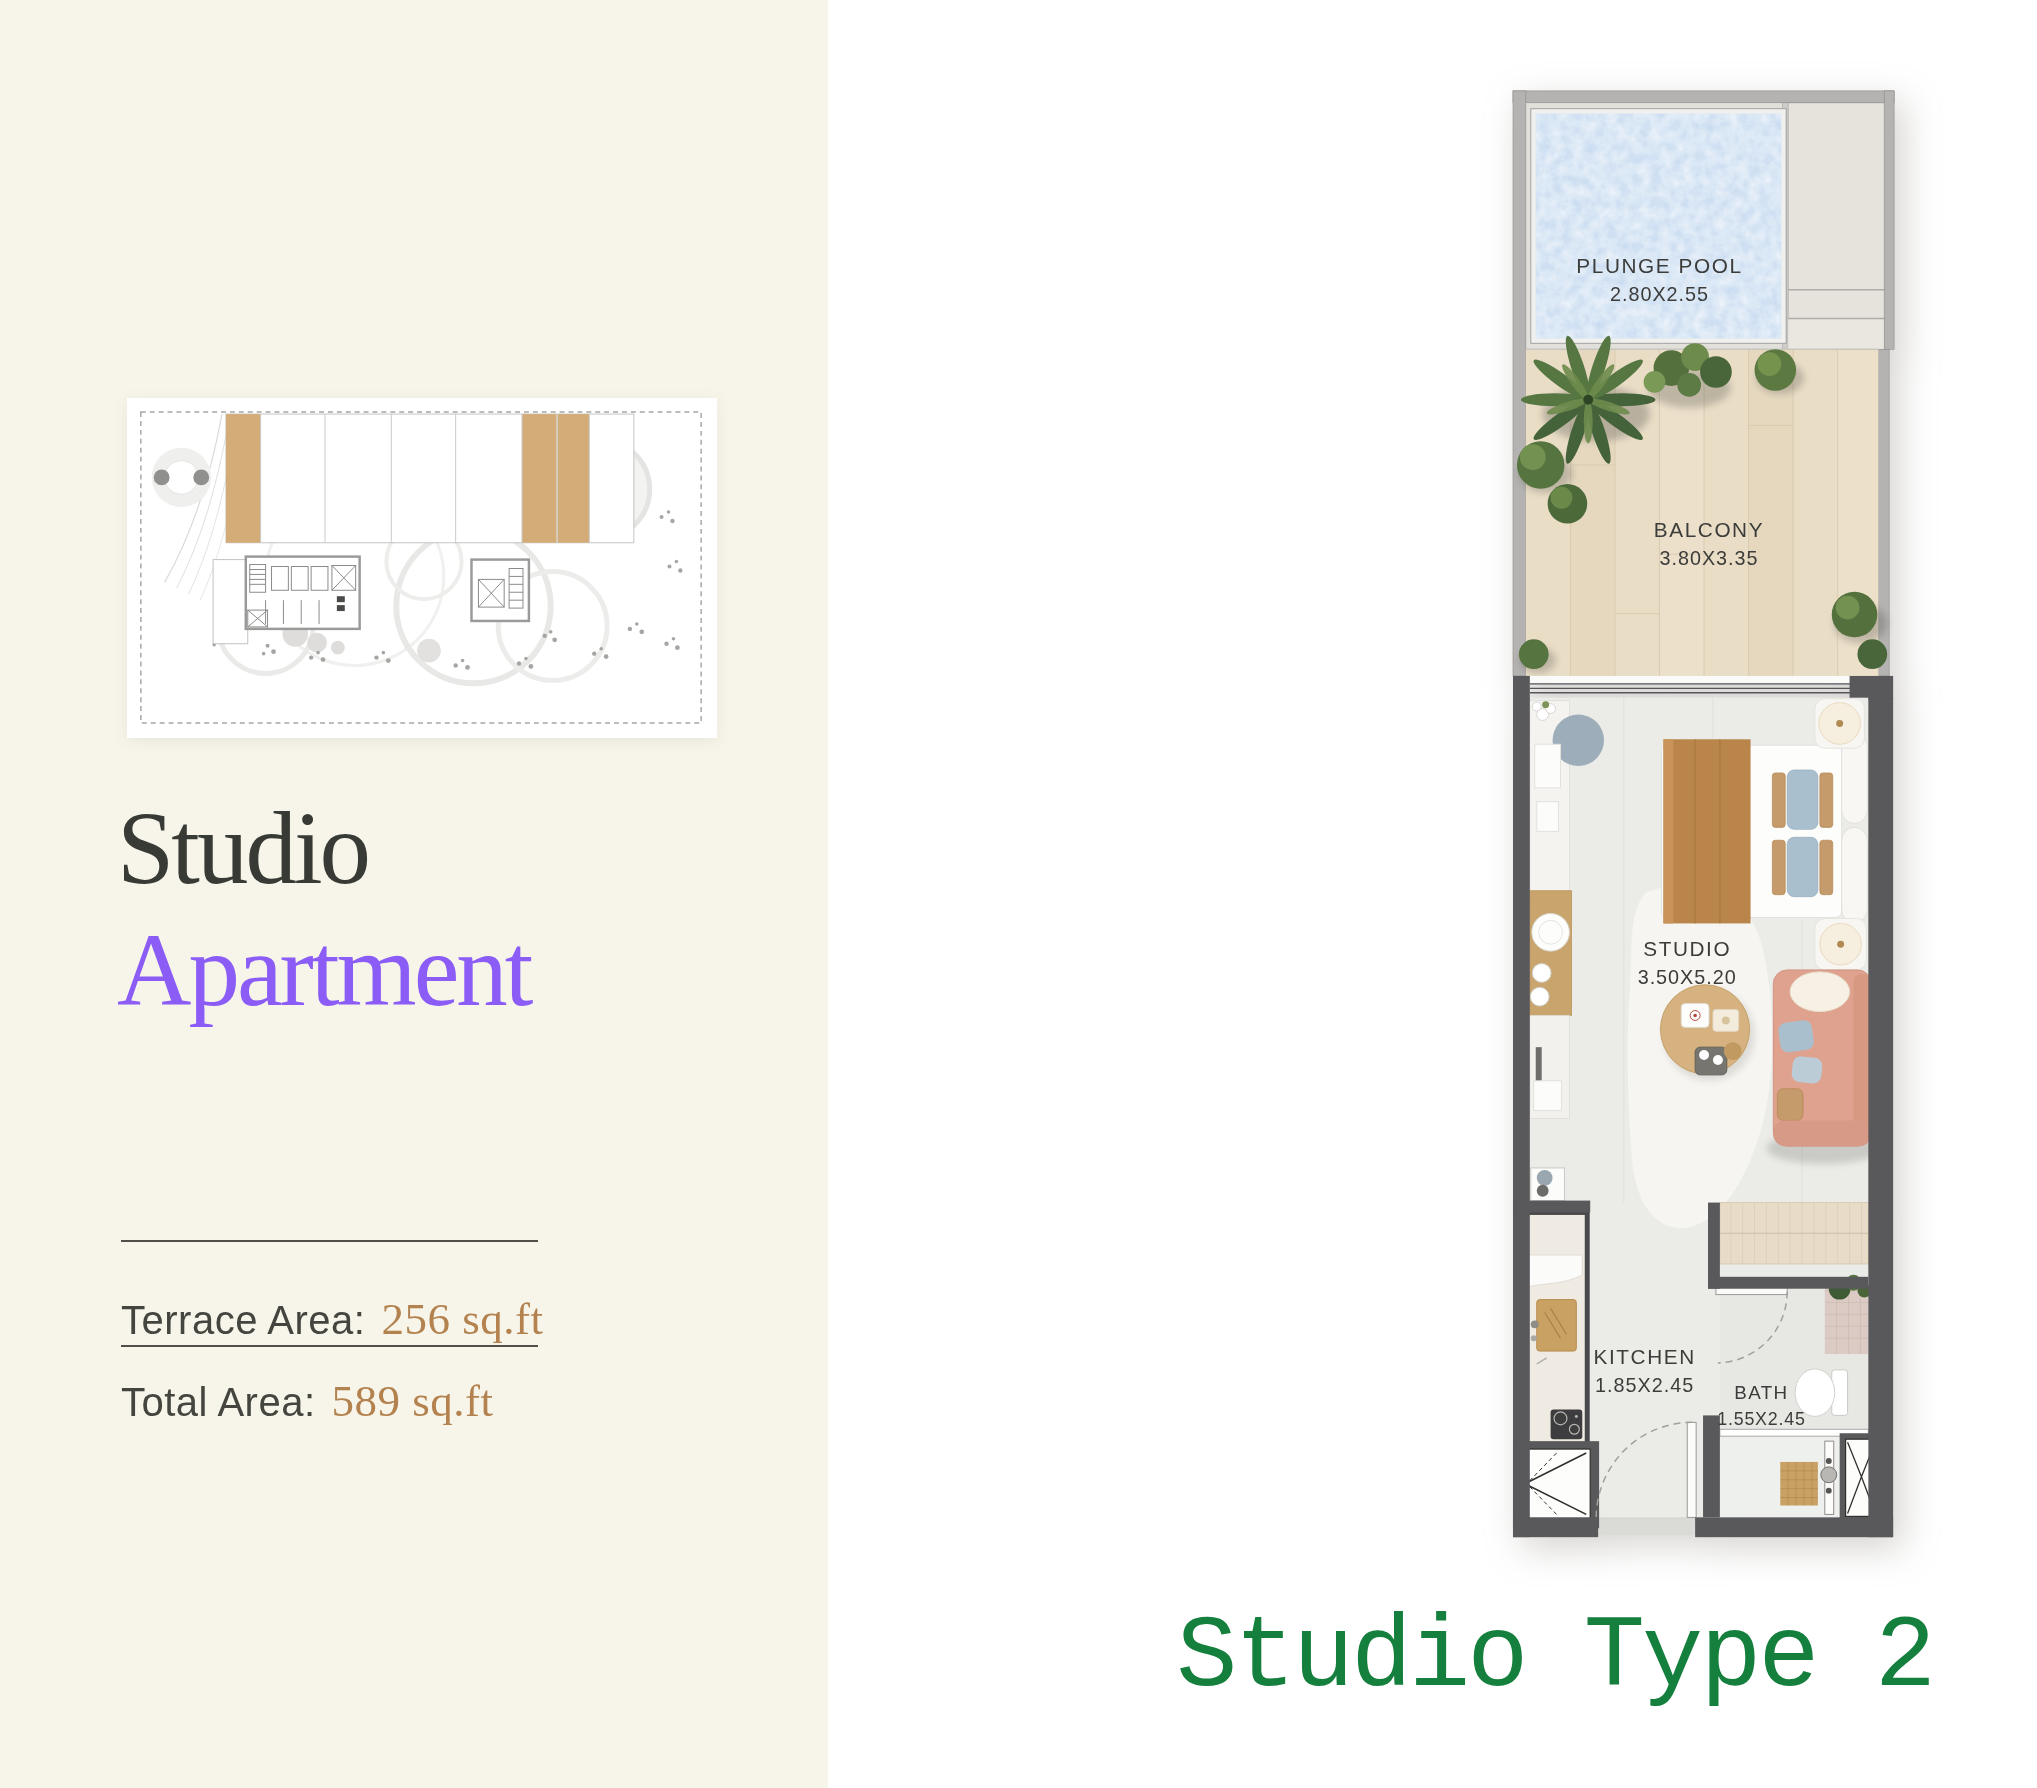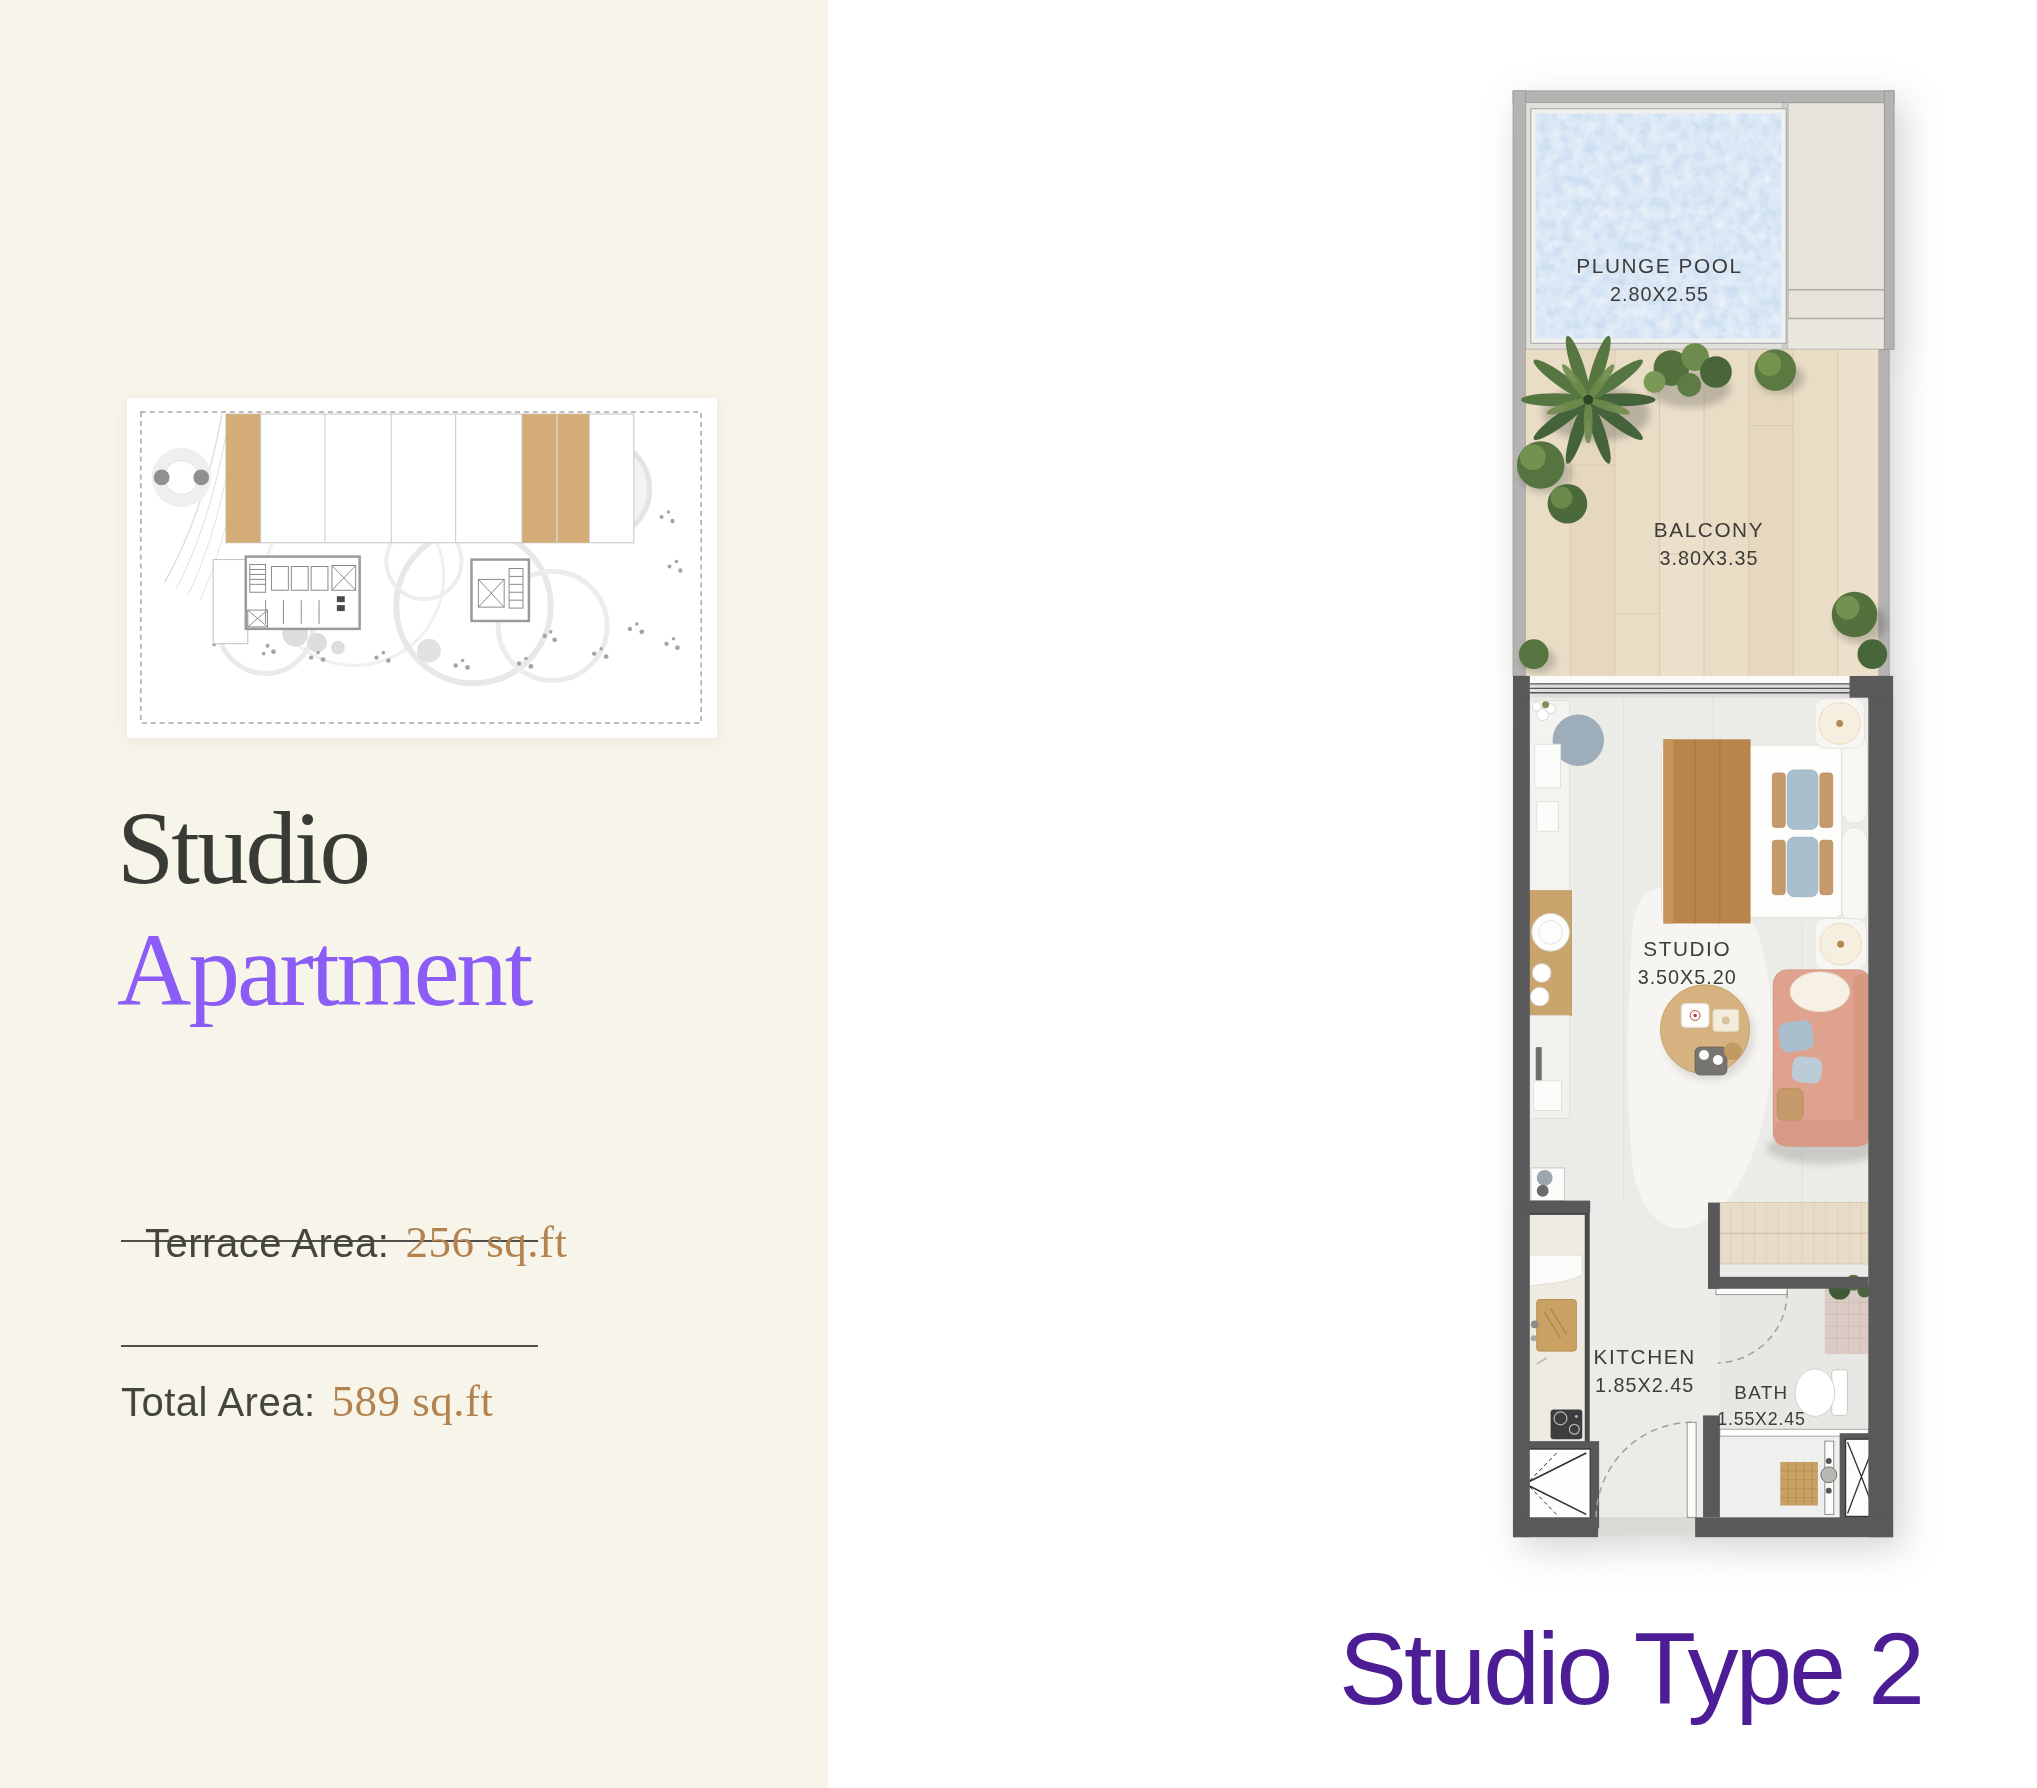--- a/index.html
+++ b/index.html
@@ -14,35 +14,35 @@
   }
   .site-card svg{display:block;width:590px;height:340px;}
   .unit-title{
     position:absolute;left:117px;top:788px;margin:0;font-weight:400;
     font-family:"Liberation Serif", serif;font-size:103px;line-height:1.18;letter-spacing:-3px;
     color:#383b35;
   }
   .unit-title .line2{display:block;color:#8b5cf6;}
   .spec-row{position:absolute;left:121px;display:flex;align-items:baseline;gap:16px;white-space:nowrap;}
   .spec-row.r1{top:1171px;}
-  .spec-row.r2{top:1216px;margin-left:24px;}
+  .spec-row.r2{top:1293px;}
   .spec-row.r3{top:1375px;}
   .spec-label{font-size:40px;color:#45453f;letter-spacing:0.5px;}
   .spec-value{font-family:"Liberation Serif", serif;font-size:45px;color:#b3824f;letter-spacing:0.5px;}
   .spec-divider{position:absolute;left:121px;width:417px;height:2px;background:#504e48;}
   .spec-divider.d1{top:1240px;}
   .spec-divider.d2{top:1345px;}
   .floorplan{
     position:absolute;left:1485px;top:79px;width:446px;height:1475px;
     filter:drop-shadow(9px 11px 18px rgba(115,110,100,.30));
   }
   .plan-title{
-    position:absolute;right:99px;top:1597px;margin:16px;font-weight:400;
-    font-family:Liberation Sans, sans-serif;font-size:102px;letter-spacing:-3px;line-height:1.1;
-    color:#4c1d95;white-space:nowrap;
+    position:absolute;right:99px;top:1597px;margin:5px;font-weight:400;
+    font-family:Liberation Mono, monospace;font-size:102px;letter-spacing:-3px;line-height:1.1;
+    color:#15803d;white-space:nowrap;
   }
   
   text.rlabel{font-family:"Liberation Sans",sans-serif;font-size:21px;letter-spacing:1.6px;fill:#3c3c3a;text-anchor:middle;}
   text.rdim{font-family:"Liberation Sans",sans-serif;font-size:20px;letter-spacing:1px;fill:#3c3c3a;text-anchor:middle;}
   text.rlabel-sm{font-family:"Liberation Sans",sans-serif;font-size:19px;letter-spacing:1.4px;fill:#3c3c3a;text-anchor:middle;}
   text.rdim-sm{font-family:"Liberation Sans",sans-serif;font-size:18px;letter-spacing:.8px;fill:#3c3c3a;text-anchor:middle;}
 </style>
 </head>
 <body>
 

